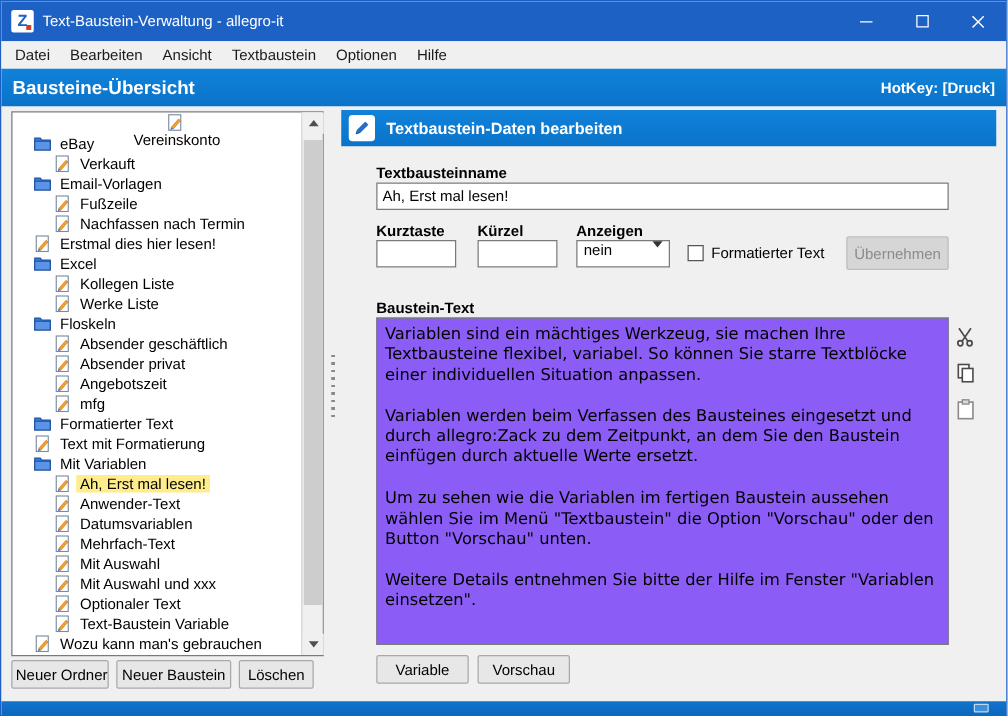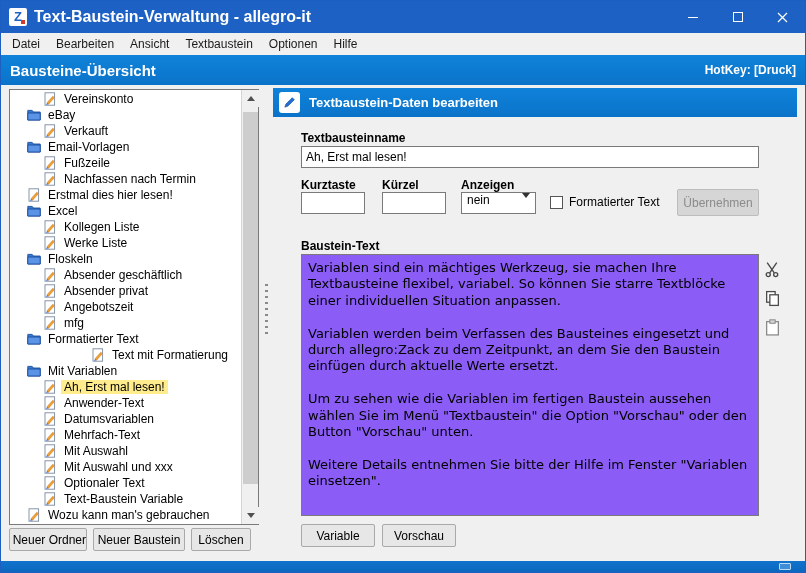--- a/index.html
+++ b/index.html
@@ -9,21 +9,21 @@
   .window { position:relative; width:806px; height:573px; background:#f0f0f0;
             border:1px solid #1d5fc0; overflow:hidden; }
 
   
   .titlebar { position:absolute; left:0; top:0; width:804px; height:32px;
               background:#1e61c4; display:flex; align-items:center; color:#fff; }
   .app-icon { width:18px; height:18px; margin:0 7px 0 8px; background:#fff; border-radius:2px;
               color:#1e61c4; font-weight:bold; font-size:13px; line-height:18px; text-align:center;
               position:relative; }
   .app-icon::after { content:""; position:absolute; right:2px; bottom:2px; width:4px; height:4px; background:#d23b2e; }
-  .titlebar .title { font-size:16px;font-weight:bold; }
+  .titlebar .title { font-size:12px; }
   .win-controls { margin-left:auto; display:flex; height:100%; }
   .win-btn { width:45px; height:100%; display:flex; align-items:center; justify-content:center; }
   .glyph-min { width:10px; border-bottom:1px solid #fff; }
   .glyph-max { width:10px; height:10px; border:1px solid #fff; }
   .win-btn.close svg { display:block; }
 
   
   .menubar { position:absolute; left:0; top:32px; width:804px; height:22px; background:#f0f0f0;
              display:flex; align-items:center; padding-left:3px; }
   .menu-item { font-size:12px; color:#1a1a1a; padding:3px 8px; cursor:default; }
@@ -139,21 +139,21 @@
       <div class="menu-item">Hilfe</div>
     </div>
 
   <div class="banner">
     <span class="banner-title">Bausteine-Übersicht</span>
     <span class="banner-hotkey">HotKey: [Druck]</span>
   </div>
 
   <div class="tree-panel">
     <div class="tree">
-        <div class="tree-row" style="padding-left: 32px;">
+        <div class="tree-row" style="padding-left: 32px; flex-direction: column;">
           <span class="ticon">
             <svg width="12" height="14" viewBox="0 0 12 14">
               <rect x="1" y="0.8" width="9.6" height="12.4" fill="#fff" stroke="#7a8aa0" stroke-width="0.9"></rect>
               <path d="M3 10.8 L8.8 4.2 L10.4 5.6 L4.6 12.2 Z" fill="#f59f2c" stroke="#c2721a" stroke-width="0.5"></path>
               <path d="M3 10.8 l1.6 1.4 -2.4 0.8 z" fill="#3a6fd8"></path>
             </svg>
           </span>
           <span class="tlabel">Vereinskonto</span>
         </div>
         <div class="tree-row" style="padding-left: 16px;">
@@ -294,21 +294,21 @@
         </div>
         <div class="tree-row" style="padding-left: 16px;">
           <span class="ticon">
             <svg width="14" height="12" viewBox="0 0 14 12">
               <path d="M0.8 1.4h4.4l1.3 1.6h6.7V11H0.8z" fill="#3579d8" stroke="#1c4f9c" stroke-width="0.9"></path>
               <path d="M0.8 4h12.4v7H0.8z" fill="#5b93e6" stroke="#1c4f9c" stroke-width="0.9"></path>
             </svg>
           </span>
           <span class="tlabel">Formatierter Text</span>
         </div>
-        <div class="tree-row" style="padding-left: 32px; margin-left: 48px;">
+        <div class="tree-row" style="padding-left: 16px;">
           <span class="ticon">
             <svg width="12" height="14" viewBox="0 0 12 14">
               <rect x="1" y="0.8" width="9.6" height="12.4" fill="#fff" stroke="#7a8aa0" stroke-width="0.9"></rect>
               <path d="M3 10.8 L8.8 4.2 L10.4 5.6 L4.6 12.2 Z" fill="#f59f2c" stroke="#c2721a" stroke-width="0.5"></path>
               <path d="M3 10.8 l1.6 1.4 -2.4 0.8 z" fill="#3a6fd8"></path>
             </svg>
           </span>
           <span class="tlabel">Text mit Formatierung</span>
         </div>
         <div class="tree-row" style="padding-left: 16px;">

